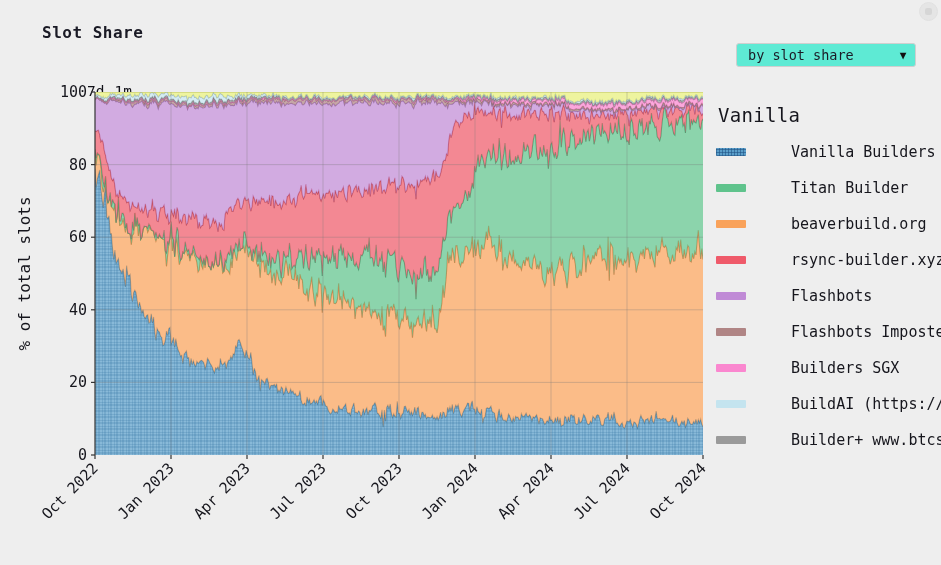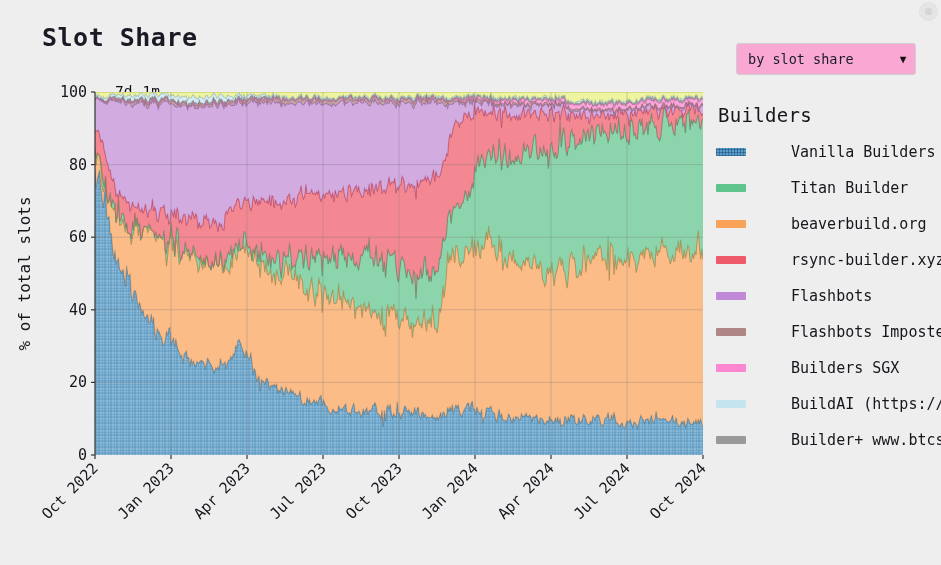--- a/index.html
+++ b/index.html
@@ -17,31 +17,31 @@
   #root {
     position: absolute;
     inset: 0;
   }
 
   
   .title {
     position: absolute;
     left: 42px;
     top: 23px;
-    font-size: 25px;
+    font-size: 16px;
     font-weight: bold;
     color: #1a1a25;
     letter-spacing: 0.5px;
     white-space: nowrap;
   }
 
   
   .range-bar {
     position: absolute;
-    left: 110px;
+    left: 82px;
     top: 62px;
     display: flex;
     align-items: center;
     gap: 0px;
     font-size: 14.5px;
     color: #111118;
   }
   .range-btn {
     padding: 2px 5px;
     white-space: nowrap;
@@ -57,22 +57,22 @@
     border-radius: 1px;
     margin-top: 36px;
   }
 
   
   .dropdown {
     position: absolute;
     left: 736px;
     top: 43px;
     width: 180px;
-    height: 32px;
-    background: #f9a8d4;
+    height: 24px;
+    background: #5eead4;
     border: 1px solid #cfcfcf;
     border-radius: 3px;
     display: flex;
     align-items: center;
     box-sizing: border-box;
     cursor: pointer;
   }
   .dropdown-label {
     flex: 1;
     padding-left: 11px;
@@ -259,21 +259,21 @@
         <line x1="551" y1="455" x2="551" y2="459" stroke="#333" stroke-width="1.2"></line>
         <text x="0" y="0" class="xtick" text-anchor="end" transform="translate(555,469) rotate(-45)">Apr 2024</text>
         <line x1="627" y1="455" x2="627" y2="459" stroke="#333" stroke-width="1.2"></line>
         <text x="0" y="0" class="xtick" text-anchor="end" transform="translate(631,469) rotate(-45)">Jul 2024</text>
         <line x1="703" y1="455" x2="703" y2="459" stroke="#333" stroke-width="1.2"></line>
         <text x="0" y="0" class="xtick" text-anchor="end" transform="translate(707,469) rotate(-45)">Oct 2024</text>
       </svg>
   </div>
 
   <div class="legend">
-    <div class="legend-title">Builders</div>
+    <div class="legend-title">Vanilla</div>
     <div id="legend-items">
         <div class="legend-item">
           <span class="legend-swatch" style="background: repeating-linear-gradient(0deg, rgba(30, 80, 130, 0.55) 0px, rgba(30, 80, 130, 0.55) 1px, transparent 1px, transparent 3px), repeating-linear-gradient(90deg, rgba(30, 80, 130, 0.55) 0px, rgba(30, 80, 130, 0.55) 1px, transparent 1px, transparent 3px) rgb(90, 158, 201);"></span>
           <span class="legend-text">Vanilla Builders</span>
         </div>
         <div class="legend-item">
           <span class="legend-swatch" style="background: rgb(95, 195, 140);"></span>
           <span class="legend-text">Titan Builder</span>
         </div>
         <div class="legend-item">

